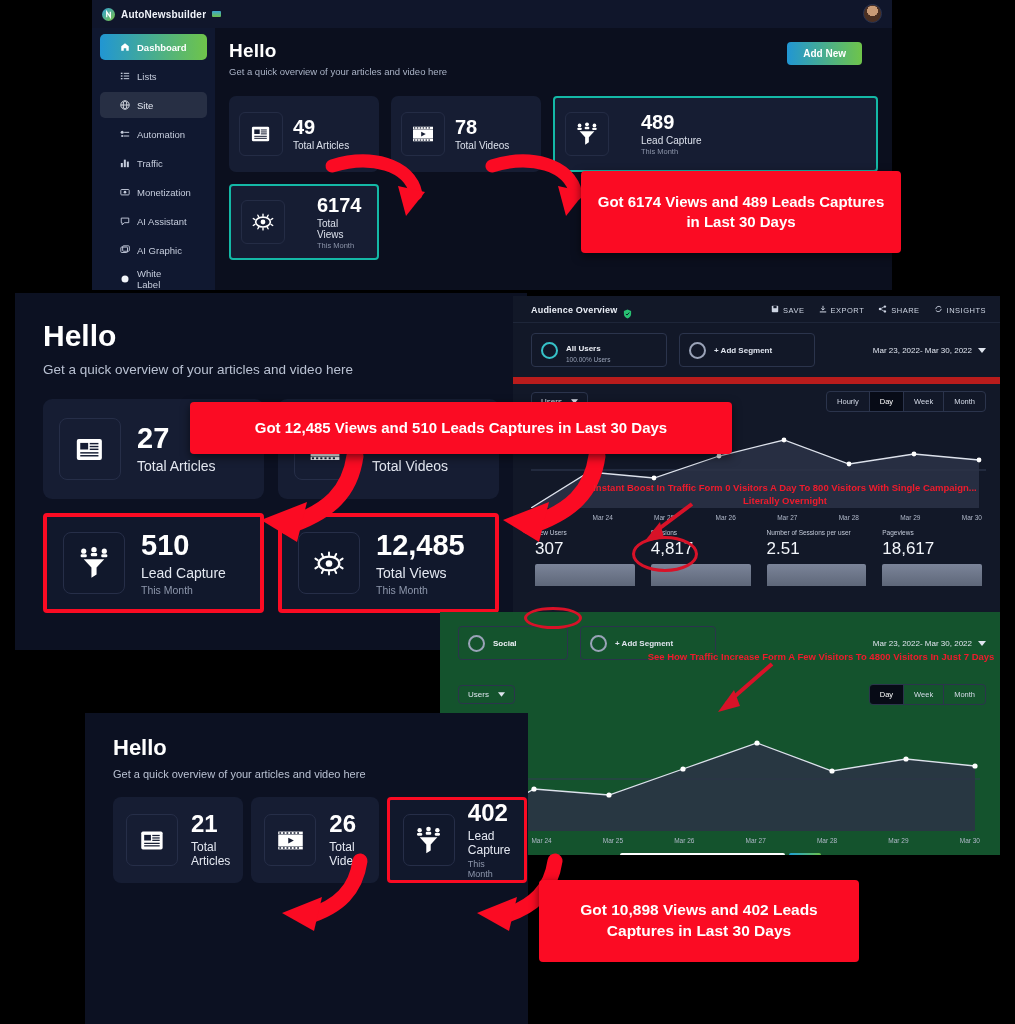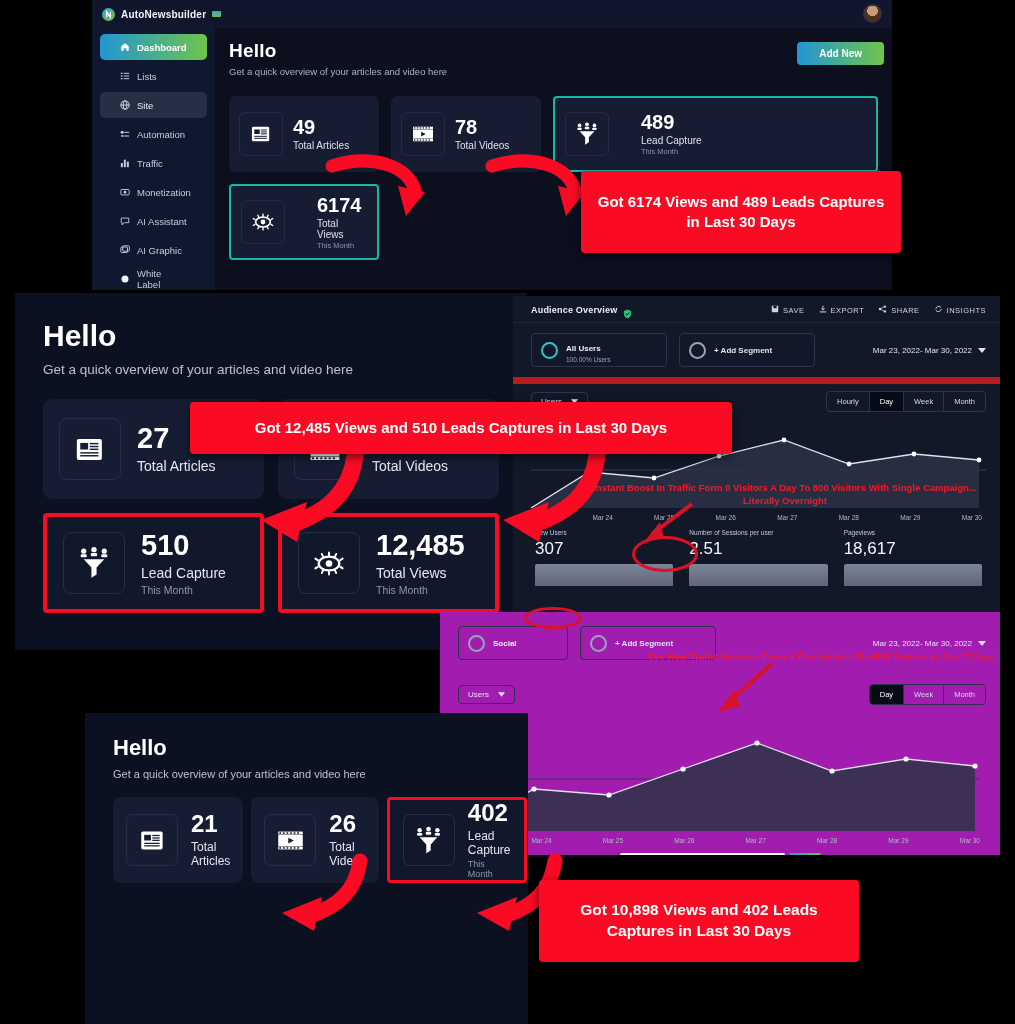--- a/index.html
+++ b/index.html
@@ -44,24 +44,24 @@
   .side-item.active-grad {
     background:linear-gradient(90deg,#2196d3,#6fc44a);
     color:#fff; font-weight:bold;
   }
   .side-item.active-dark { background:#272f44; color:#e4e8f1; }
   .side-ico { width:10px;height:10px;display:inline-block;flex:0 0 10px; }
   .p1-main { flex:1; padding:12px 14px 0 14px; position:relative; }
   .greet-h { font-size:19px; font-weight:bold; color:#fff; letter-spacing:.2px; }
   .greet-s { font-size:9.5px; color:#aab3c6; margin-top:4px; }
   .addnew {
-    position:absolute; right:8px; top:14px;
+    position:absolute; right:30px; top:14px;
     background:linear-gradient(90deg,#2196d3,#6fc44a);
     color:#fff; font-size:10px; font-weight:bold;
-    padding:6px 22px; border-radius:4px; border:none;
+    padding:6px 16px; border-radius:4px; border:none;
   }
   .p1-grid { display:grid; grid-template-columns:150px 150px 1fr; gap:12px; margin-top:19px; }
   .stat {
     background:#161d33; border-radius:7px; padding:11px 10px;
     display:flex; align-items:center; gap:10px; height:76px;
   }
   .stat.hl { border:2px solid #14b8a6; border-radius:4px;gap:32px; }
   .stat-ibox { width:44px;height:44px;border:1px solid #242c45;border-radius:6px;display:flex;align-items:center;justify-content:center;flex:0 0 44px; }
   .stat-num { font-size:20px;font-weight:bold;color:#fff;line-height:1.05; }
   .stat-lbl { font-size:10px;color:#dce1ec;margin-top:2px; }
@@ -93,21 +93,21 @@
   .p3-grid { display:grid;grid-template-columns:1fr 1fr 1fr 1fr;gap:8px;margin-top:17px; }
   .stat3 { background:#161d33;border-radius:8px;padding:13px;display:flex;align-items:center;gap:13px;height:86px; }
   .stat3.hl { border:3.5px solid #fb0b23;border-radius:4px;background:#11182c; }
   .stat3-ibox{width:52px;height:52px;border:1px solid #262e48;border-radius:7px;display:flex;align-items:center;justify-content:center;flex:0 0 52px;}
   .stat3-num{font-size:24px;font-weight:bold;color:#fff;line-height:1;}
   .stat3-lbl{font-size:12px;color:#e4e8f1;margin-top:4px;}
   .stat3-sub{font-size:9px;color:#8d96ab;margin-top:2px;}
 
   
   #ga1 { left:513px; top:296px; width:487px; height:316px; background:#121828; }
-  #ga2 { left:440px; top:612px; width:560px; height:243px; background:#a21caf; }
+  #ga2 { left:440px; top:612px; width:560px; height:243px; background:#14532d; }
   .ga-top { display:flex;align-items:center;padding:9px 14px 7px 18px;border-bottom:1px solid #1e2639; }
   .ga-title { font-size:9px;font-weight:bold;color:#eaeef6;letter-spacing:.2px; }
   .ga-shield { width:9px;height:10px;margin-left:6px;display:inline-block; }
   .ga-acts { margin-left:auto;display:flex;gap:14px;align-items:center; }
   .ga-act { display:flex;align-items:center;gap:4px;font-size:7.5px;color:#cdd4e2;letter-spacing:.5px; }
   .ga-seg { display:flex;align-items:center;padding:10px 14px 10px 18px;gap:12px;border-bottom:7px solid #b91c1c; }
   .seg-chip { display:flex;align-items:center;gap:8px;border:1px solid #2b344c;border-radius:4px;padding:6px 14px 6px 9px;min-width:136px;height:34px; }
   .ring { width:17px;height:17px;border-radius:50%;border:2px solid #36c2c8;flex:0 0 17px; }
   .ring.plain { border-color:#9aa3b8; }
   .seg-name{font-size:8px;font-weight:bold;color:#eef1f7;}
@@ -529,20 +529,25 @@
       <span>Mar 30</span>
     </div>
 
     <div class="metrics">
       <div class="metric">
         <div class="m-lbl">New Users</div>
         <div class="m-val">307</div>
         <div class="spark"></div>
       </div>
       <div class="metric">
+        <div class="m-lbl">Sessions</div>
+        <div class="m-val">4,817</div>
+        <div class="spark"></div>
+      </div>
+      <div class="metric">
         <div class="m-lbl">Number of Sessions per user</div>
         <div class="m-val">2.51</div>
         <div class="spark"></div>
       </div>
       <div class="metric">
         <div class="m-lbl">Pageviews</div>
         <div class="m-val">18,617</div>
         <div class="spark"></div>
       </div>
     </div>

